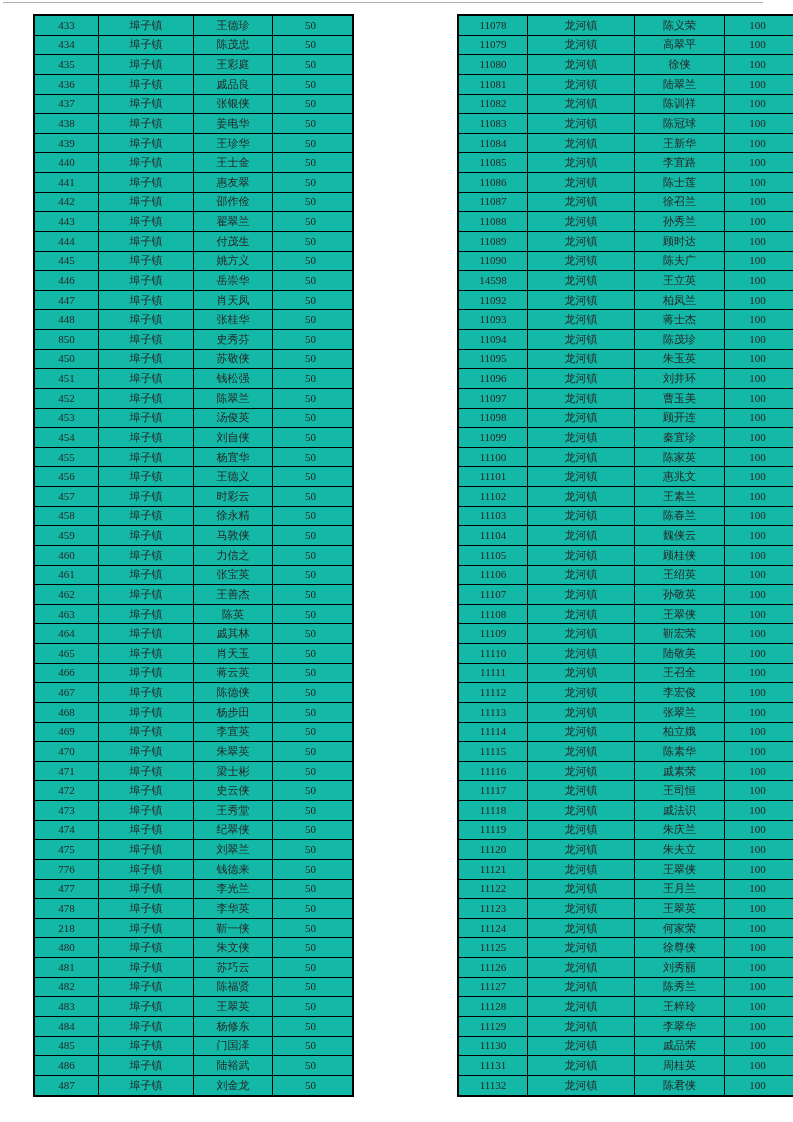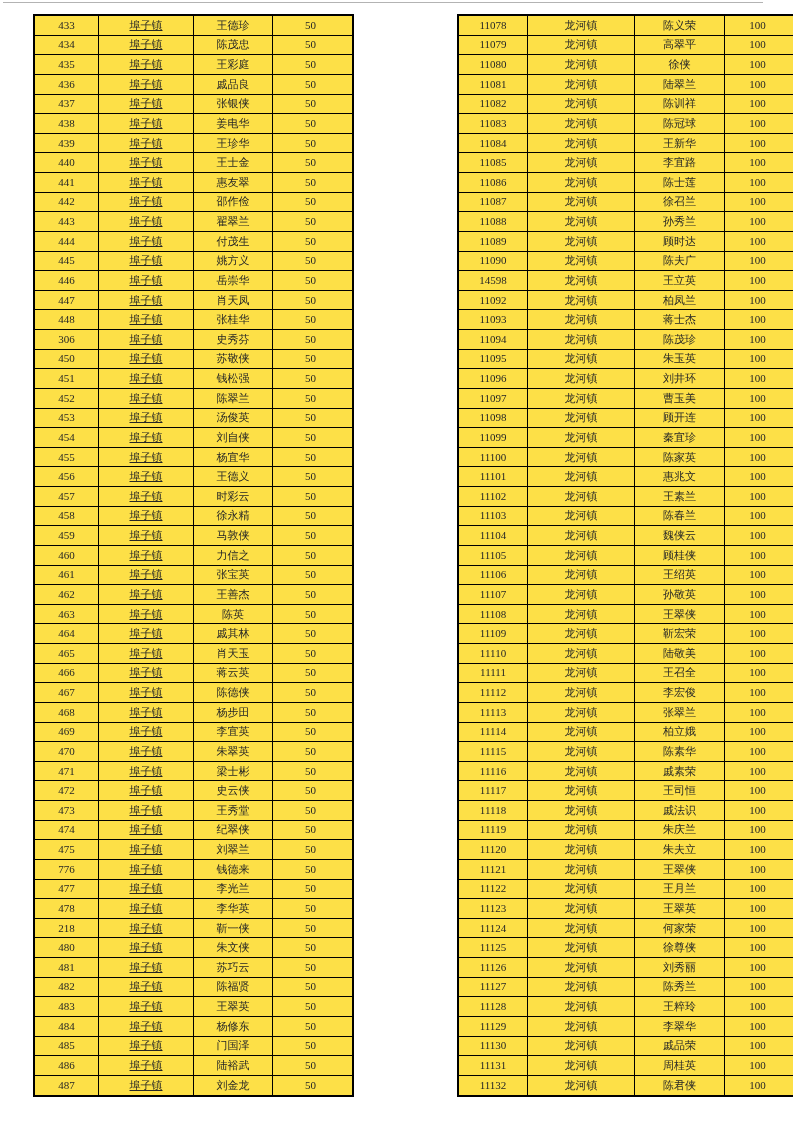--- a/index.html
+++ b/index.html
@@ -7,41 +7,41 @@
     width:793px;height:1122px;position:relative;background:#ffffff;
     font-family:"Liberation Serif","DejaVu Serif",serif;
     color:#262626;overflow:hidden;
   }
   .top-rule{
     position:absolute;left:3px;top:2px;width:760px;height:1px;
     background:#b3b3b3;
   }
   .name-table{
     position:absolute;top:14px;
-    border:2px solid #000;background:#fde047;
+    border:2px solid #000;background:#14b8a6;
     display:flex;flex-direction:column;
   }
   .table-left{left:33px;width:317px;height:1079px;}
   .table-right{left:422px;width:335px;height:1079px;margin-left:35px;}
   .row{
     display:flex;flex:1 1 auto;height:19.545px;
     border-bottom:1px solid #000;
     box-sizing:border-box;
   }
   .row:last-child{border-bottom:none;}
   .cell{
     box-sizing:border-box;
     border-right:1px solid #000;
     display:flex;align-items:center;justify-content:center;
     font-size:11px;line-height:1;
     white-space:nowrap;overflow:hidden;
   }
   .cell:last-child{border-right:none;}
   .table-left .c0{width:64px;}
-  .table-left .c1{width:95px;text-decoration:underline;}
+  .table-left .c1{width:95px;}
   .table-left .c2{width:79px;}
   .table-left .c3{width:75px;text-align:right;}
   .table-right .c0{width:69px;}
   .table-right .c1{width:107px;}
   .table-right .c2{width:90px;}
   .table-right .c3{width:65px;}
 </style>
 </head>
 <body>
 
@@ -138,21 +138,21 @@
       <div class="cell c2">肖天凤</div>
       <div class="cell c3">50</div>
     </div>
     <div class="row">
       <div class="cell c0">448</div>
       <div class="cell c1">埠子镇</div>
       <div class="cell c2">张桂华</div>
       <div class="cell c3">50</div>
     </div>
     <div class="row">
-      <div class="cell c0">306</div>
+      <div class="cell c0">850</div>
       <div class="cell c1">埠子镇</div>
       <div class="cell c2">史秀芬</div>
       <div class="cell c3">50</div>
     </div>
     <div class="row">
       <div class="cell c0">450</div>
       <div class="cell c1">埠子镇</div>
       <div class="cell c2">苏敬侠</div>
       <div class="cell c3">50</div>
     </div>

